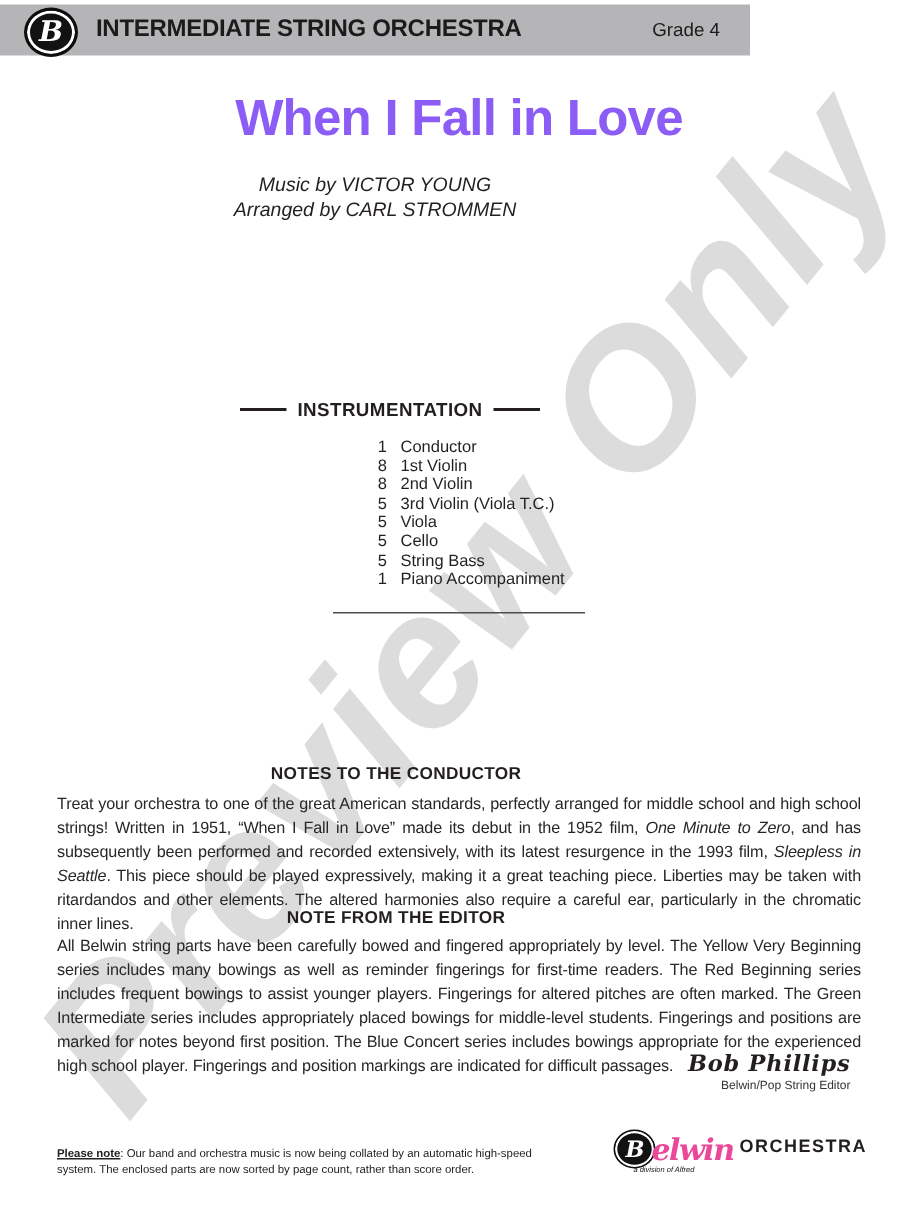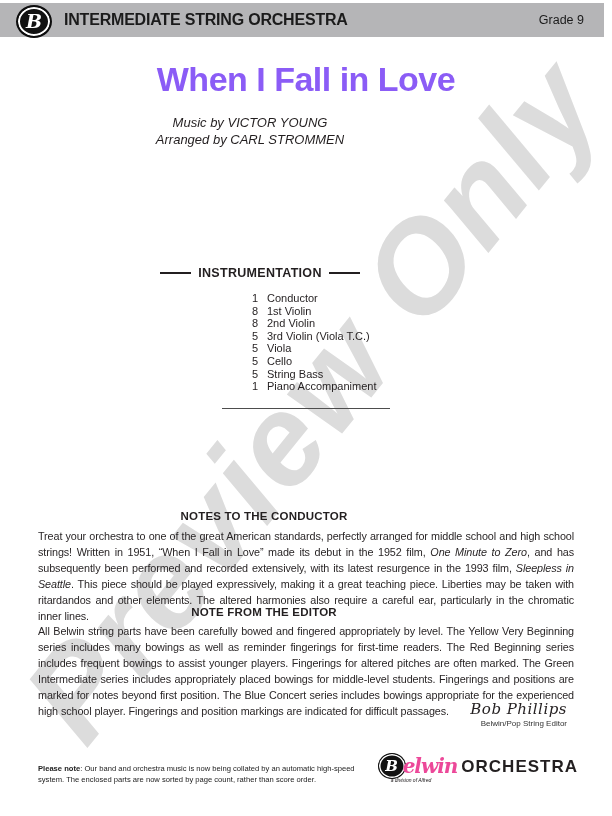--- a/index.html
+++ b/index.html
@@ -10,21 +10,21 @@
   }
   
   .watermark {
     position:absolute; left:312px; top:400px;
     transform:translate(-50%,-50%) rotate(-51deg);
     font-style:italic; font-weight:bold; font-size:128px; letter-spacing:2px;
     color:#dcdcdc; white-space:nowrap; z-index:0; user-select:none;
   }
   .main { position:absolute; inset:0; z-index:1; }
   
-  .bar { position:absolute; left:0; top:3px; width:604px; height:34px; background:#b5b5b7; z-index:2; }
+  .bar { position:absolute; left:0; top:3px; width:500px; height:34px; background:#b5b5b7; z-index:2; }
   .bar-title {
     position:absolute; left:64px; top:50%; transform:translateY(-50%);
     font-weight:bold; font-size:16px; letter-spacing:-0.2px; color:#1b1b1b; white-space:nowrap;
   }
   .bar-grade { position:absolute; right:20px; top:50%; transform:translateY(-50%); font-size:12.5px; color:#1b1b1b; }
   .emblem {
     border-radius:50%; background:#121212; display:flex; align-items:center; justify-content:center;
     box-shadow: inset 0 0 0 2px #ffffff; border:2px solid #0d0d0d;
   }
   .bar-logo { position:absolute; left:16px; top:5px; width:36px; height:33px; z-index:3; }
@@ -46,43 +46,43 @@
   .inst-bottom-line { position:absolute; top:408px; left:222px; width:168px; height:1px; background:#4d4d4d; }
   
   .section-heading { position:absolute; left:0; width:528px; text-align:center; font-weight:bold; font-size:11.5px; letter-spacing:0.2px; }
   #notes-heading { top:510px; }
   #editor-heading { top:606px; }
   .para { position:absolute; left:38px; width:536px; text-align:justify; font-size:10.8px; line-height:15.9px; letter-spacing:-0.1px; color:#2a2627; }
   #para-conductor { top:529px; }
   #para-editor { top:624px; }
   
   .signature { position:absolute; right:45px; top:700px; text-align:right; }
-  .sig-name { font-family:"DejaVu Serif", serif; font-style:italic; font-weight:normal; font-size:15px; letter-spacing:0.5px; }
+  .sig-name { font-family:"DejaVu Serif", serif; font-style:italic; font-weight:bold; font-size:15px; letter-spacing:0.5px; }
   .sig-role { font-size:8px; margin-top:1px; color:#333; }
   
   .footer-note { position:absolute; left:38px; top:764px; width:332px; font-size:7.6px; line-height:10.5px; color:#222; }
   .belwin { position:absolute; right:34px; top:753px; display:flex; align-items:flex-start; }
   .belwin-left { position:relative; }
   .belwin-row { display:flex; align-items:center; }
   .belwin-emblem { width:28px; height:26px; box-shadow: inset 0 0 0 1.5px #ffffff; border:1.5px solid #0f0f0f; }
   .belwin-emblem .emblem-b { font-family:"DejaVu Serif", serif; font-style:italic; font-weight:bold; font-size:15px; color:#ffffff; margin-top:-1px; }
   .belwin-script { font-family:"DejaVu Serif", serif; font-style:italic; font-weight:bold; font-size:20px; margin-left:-3px; letter-spacing:-1px; color:#ec4899;text-align:right; }
   .belwin-tagline { font-size:5px; font-style:italic; margin-left:13px; margin-top:-2px; color:#161214; white-space:nowrap; }
-  .belwin-wordmark { font-size:17px; font-weight:bold; letter-spacing:1px; margin-left:4px; margin-top:4px; color:#231f20; }
+  .belwin-wordmark { font-size:12px; font-weight:bold; letter-spacing:1px; margin-left:4px; margin-top:4px; color:#231f20; }
 </style>
 </head>
 <body>
 
 <div id="page">
 
   <div class="watermark">Preview Only</div>
 
   <div class="bar">
     <div class="bar-title">INTERMEDIATE STRING ORCHESTRA</div>
-    <div class="bar-grade">Grade 9</div>
+    <div class="bar-grade">Grade 4</div>
   </div>
   <div class="emblem bar-logo">
     <span class="emblem-b">B</span>
   </div>
 
   <div class="main">
 
     <div class="title">When I Fall in Love</div>
 
     <div class="credits">
@@ -137,21 +137,21 @@
     <div id="para-conductor" class="para"><span>Treat your orchestra to one of the great American standards, perfectly arranged for middle school and high school strings! Written in 1951, “When I Fall in Love” made its debut in the 1952 film, </span><span style="font-style: italic;">One Minute to Zero</span><span>, and has subsequently been performed and recorded extensively, with its latest resurgence in the 1993 film, </span><span style="font-style: italic;">Sleepless in Seattle</span><span>. This piece should be played expressively, making it a great teaching piece. Liberties may be taken with ritardandos and other elements. The altered harmonies also require a careful ear, particularly in the chromatic inner lines.</span></div>
 
     <div id="editor-heading" class="section-heading">NOTE FROM THE EDITOR</div>
     <div id="para-editor" class="para">All Belwin string parts have been carefully bowed and fingered appropriately by level. The Yellow Very Beginning series includes many bowings as well as reminder fingerings for first-time readers. The Red Beginning series includes frequent bowings to assist younger players. Fingerings for altered pitches are often marked. The Green Intermediate series includes appropriately placed bowings for middle-level students. Fingerings and positions are marked for notes beyond first position. The Blue Concert series includes bowings appropriate for the experienced high school player. Fingerings and position markings are indicated for difficult passages.</div>
 
     <div class="signature">
       <div class="sig-name">Bob Phillips</div>
       <div class="sig-role">Belwin/Pop String Editor</div>
     </div>
 
-    <div class="footer-note"><span style="font-weight: bold;">Please note</span><span>: Our band and orchestra music is now being collated by an automatic high-speed system. The enclosed parts are now sorted by page count, rather than score order.</span></div>
+    <div class="footer-note"><span style="font-weight: bold; text-decoration: underline;">Please note</span><span>: Our band and orchestra music is now being collated by an automatic high-speed system. The enclosed parts are now sorted by page count, rather than score order.</span></div>
 
     <div class="belwin">
       <div class="belwin-left">
         <div class="belwin-row">
           <span class="emblem belwin-emblem">
             <span class="emblem-b">B</span>
           </span>
           <span class="belwin-script">elwin</span>
         </div>
         <div class="belwin-tagline">a division of Alfred</div>

